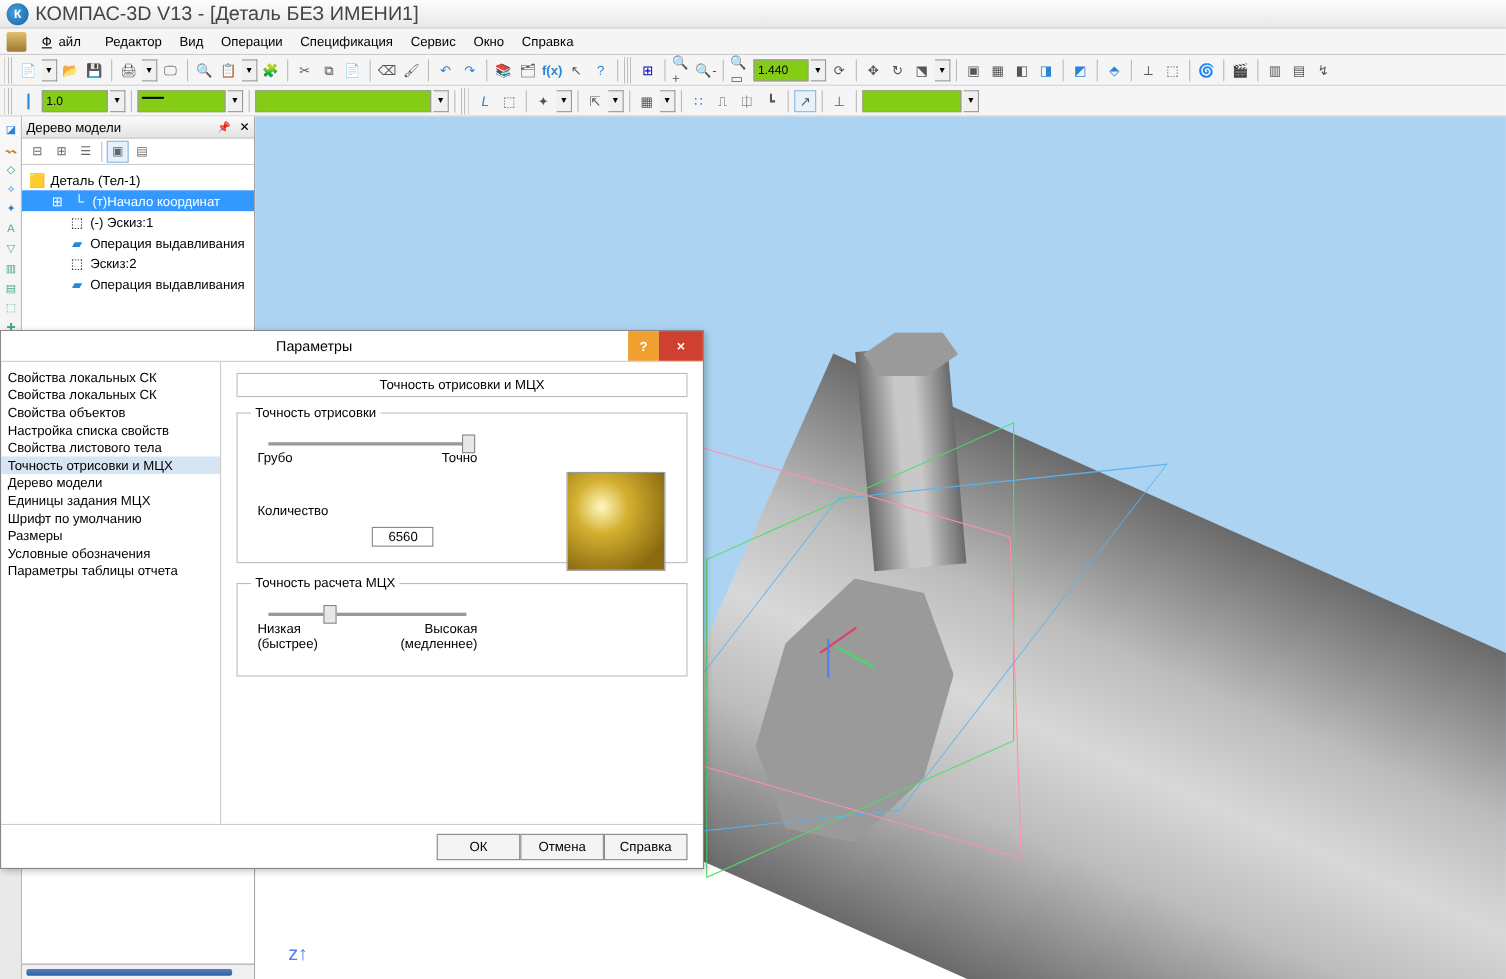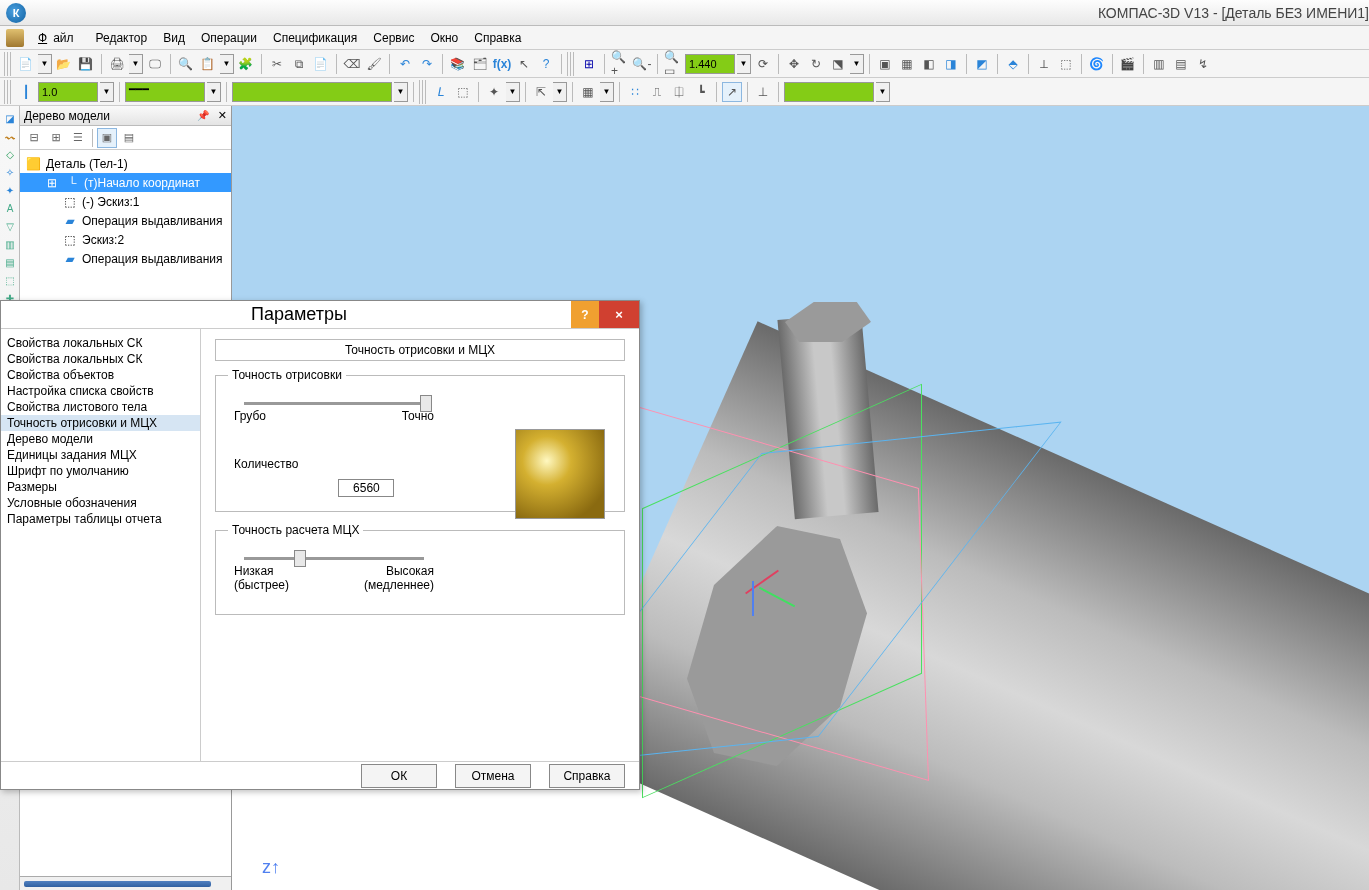--- a/index.html
+++ b/index.html
@@ -1,19 +1,19 @@
 <!DOCTYPE html>
 <html><head>
 <meta charset="utf-8">
 <style>
 * { box-sizing: border-box; margin: 0; padding: 0; font-family: "Segoe UI", Tahoma, sans-serif; font-size: 12px; }
 body { width: 1369px; height: 890px; background: #fff; overflow: hidden; position: relative; }
 .titlebar { height: 26px; background: linear-gradient(#fdfdfd,#e8e8e8); display: flex; align-items: center; color: #444; border-bottom: 1px solid #bbb; }
 .titlebar .app-icon { width: 20px; height: 20px; margin: 0 6px; background: radial-gradient(circle at 40% 40%, #4aa0e0, #1060a0); border-radius: 50%; display:flex;align-items:center;justify-content:center;color:#fff;font-weight:bold;font-size:11px;}
-.titlebar .title-text { flex: 1; text-align: right; font-size: 14px; }
+.titlebar .title-text { flex: 1; text-align: left; font-size: 18px; }
 .menubar { height: 24px; background: #f5f5f5; display: flex; align-items: center; padding: 0 6px; gap: 4px; border-bottom: 1px solid #ccc; }
 .menubar .home-icon { width: 18px; height: 18px; background: linear-gradient(#e0c070,#a07830); border-radius: 2px; margin-right: 4px; }
 .menubar span { padding: 2px 6px; }
 .menubar span u { text-decoration: underline; }
 .toolbar-row { height: 28px; background: #f5f5f5; border-bottom: 1px solid #ccc; display: flex; align-items: center; padding: 0 4px; gap: 2px; }
 .tb-btn { width: 20px; height: 20px; border: 1px solid transparent; display:flex;align-items:center;justify-content:center; font-size:12px; color:#555; }
 .tb-sep { width:1px; height:20px; background:#bbb; margin:0 3px; }
 .tb-field { height:20px; border:1px solid #999; background:#84cc16; font-size:11px; padding:0 3px; min-width:38px; }
 .tb-arrow { width:14px; height:20px; border:1px solid #999; border-left:none; background:#f0f0f0; display:flex;align-items:center;justify-content:center; font-size:8px;}
 .tb-grip { width:7px; height:24px; background: repeating-linear-gradient(90deg,#bbb 0 1px,transparent 1px 3px); margin-right:3px;}
@@ -30,40 +30,40 @@
 .tree-body { flex:1; overflow:auto; padding:4px 0; }
 .tree-item { display:flex; align-items:center; height:19px; padding-left:6px; gap:4px; white-space:nowrap;}
 .tree-item.sel { background:#3399ff; color:#fff; }
 .ti-ico { width:16px;height:16px; font-size:12px; display:flex;align-items:center;justify-content:center;}
 .ind1 { padding-left: 24px; } .ind2 { padding-left: 42px; }
 .tree-body-bottom { height:14px; border-top:1px solid #aaa; background:#f0f0f0; position:relative;}
 .tree-body-bottom::before{content:'';position:absolute;left:4px;top:4px;right:20px;height:6px;background:linear-gradient(#5080c0,#3060a0);border-radius:2px;}
 .canvas { flex:1; position:relative; background: linear-gradient(#acd4f2 0%, #acd4f2 85%, #fff 85%, #fff 100%); overflow:hidden;}
 .dialog { position:absolute; left:0; top:300px; width:640px; height:490px; background:#fff; border:1px solid #888; box-shadow:2px 2px 6px rgba(0,0,0,0.25); display:flex; flex-direction:column;}
 .dlg-titlebar { height:28px; background:#fff; display:flex; align-items:center; border-bottom:1px solid #ccc;}
-.dlg-title { flex:1; padding-left:250px; font-size:18px;}
+.dlg-title { flex:1; padding-left:250px; font-size:13px;}
 .dlg-help { width:28px; height:100%; display:flex;align-items:center;justify-content:center; background:#f0a030; color:#fff; font-weight:bold;}
 .dlg-close { width:40px; height:100%; display:flex;align-items:center;justify-content:center; background:#d04030; color:#fff; font-weight:bold;font-size:13px;}
 .dlg-tabs { height:22px; background:#f4f4f4; display:flex; align-items:flex-end; border-bottom:1px solid #aaa; padding-left:0;}
 .dlg-tab { height:20px; border:1px solid #aaa; border-bottom:none; padding:0 8px; display:flex;align-items:center; background:#f8f8f8; margin-right:-1px;}
 .dlg-tab.active { background:#fff; height:22px; position:relative; z-index:2;}
 .dlg-body { flex:1; display:flex; }
 .dlg-side { width:200px; border-right:1px solid #ccc; padding:6px 0;}
 .dlg-side-item { padding:1px 6px; display:block; }
 .dlg-side-item.sel { background:#d6e5f3; }
 .dlg-main { flex:1; padding:10px 14px; }
 .gbox-title { text-align:center; border:1px solid #bbb; padding:3px 0; margin-bottom:14px; }
 .gbox { border:1px solid #bbb; padding:12px 18px 14px; margin-bottom:18px; position:relative;}
 .slider-track { height:3px; background:#999; margin:14px 10px 4px; position:relative;}
 .slider-thumb { position:absolute; top:-7px; width:12px; height:17px; background:#e8e8e8; border:1px solid #888;}
 .slider-labels { display:flex; justify-content:space-between; margin:4px 0 8px; }
 .qty-row { display:flex; align-items:center; gap:40px; margin-top:8px;}
 .qty-field { border:1px solid #888; width:56px; text-align:center; padding:1px 0; background:#fff;margin-top:48px;}
 .preview-sphere { position:absolute; right:20px; top:54px; width:90px; height:90px; border:1px solid #999; background:radial-gradient(circle at 35% 35%, #fff8c0 0%, #d4b030 30%, #8a6a10 80%);}
-.dlg-buttons { height:28px; display:flex; align-items:center; justify-content:flex-end; gap:18px; border-top:1px solid #ccc; padding:0 14px;}
+.dlg-buttons { height:40px; display:flex; align-items:center; justify-content:flex-end; gap:0; border-top:1px solid #ccc; padding:0 14px;}
 .dlg-btn { min-width:76px; height:24px; border:1px solid #888; background:#f4f4f4;}
 
 .cyl-main { position:absolute; left:430px; top:195px; width:1100px; height:470px; transform:rotate(24deg); transform-origin:left center; background:linear-gradient(#6a6a6a,#bcbcbc 30%,#d8d8d8 50%,#bcbcbc 70%,#6a6a6a); }
 .cyl-cap { position:absolute; left:455px; top:420px; width:180px; height:240px; background:#9a9a9a; transform:skewY(-20deg); clip-path: polygon(50% 0%, 85% 15%, 100% 50%, 85% 85%, 50% 100%, 15% 85%, 0% 50%, 15% 15%);}
 .cyl-small { position:absolute; left:554px; top:210px; width:84px; height:200px; transform:rotate(-5deg); background:linear-gradient(90deg,#6a6a6a,#c8c8c8 40%,#c8c8c8 60%,#6a6a6a);}
 .cyl-small-cap { position:absolute; left:553px; top:196px; width:86px; height:40px; background:#9a9a9a; transform:skewX(-20deg); clip-path:polygon(25% 0,75% 0,100% 50%,75% 100%,25% 100%,0 50%);}
 .wire { position:absolute; border:1px solid; background:transparent;}
 .axis { position:absolute; width:40px; height:2px;}
 </style>
 </head>

